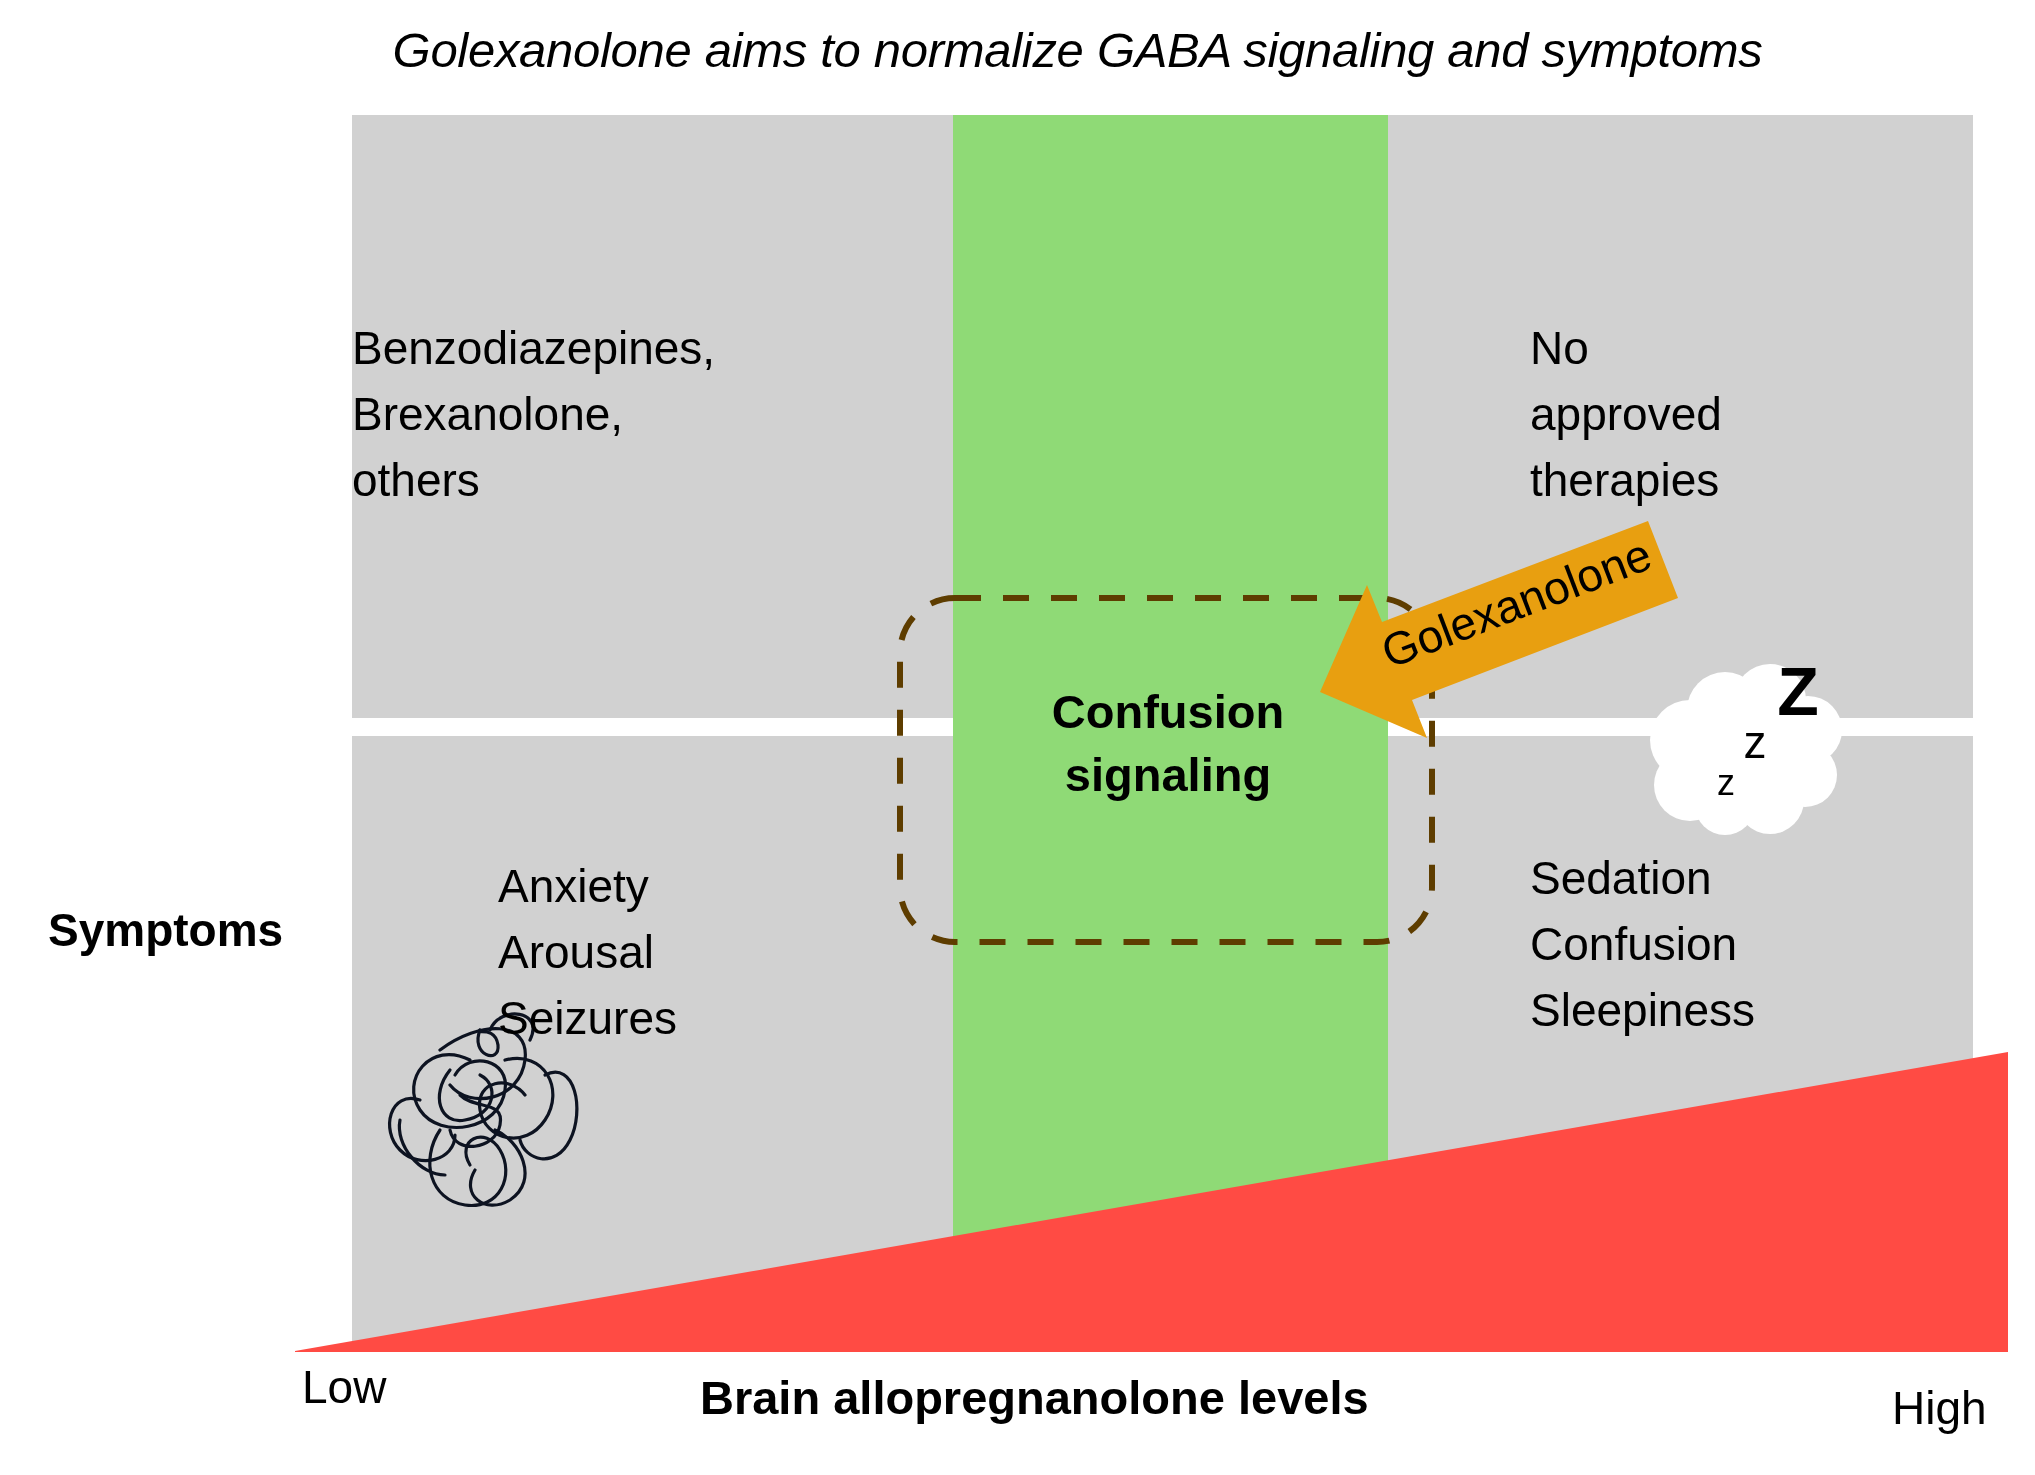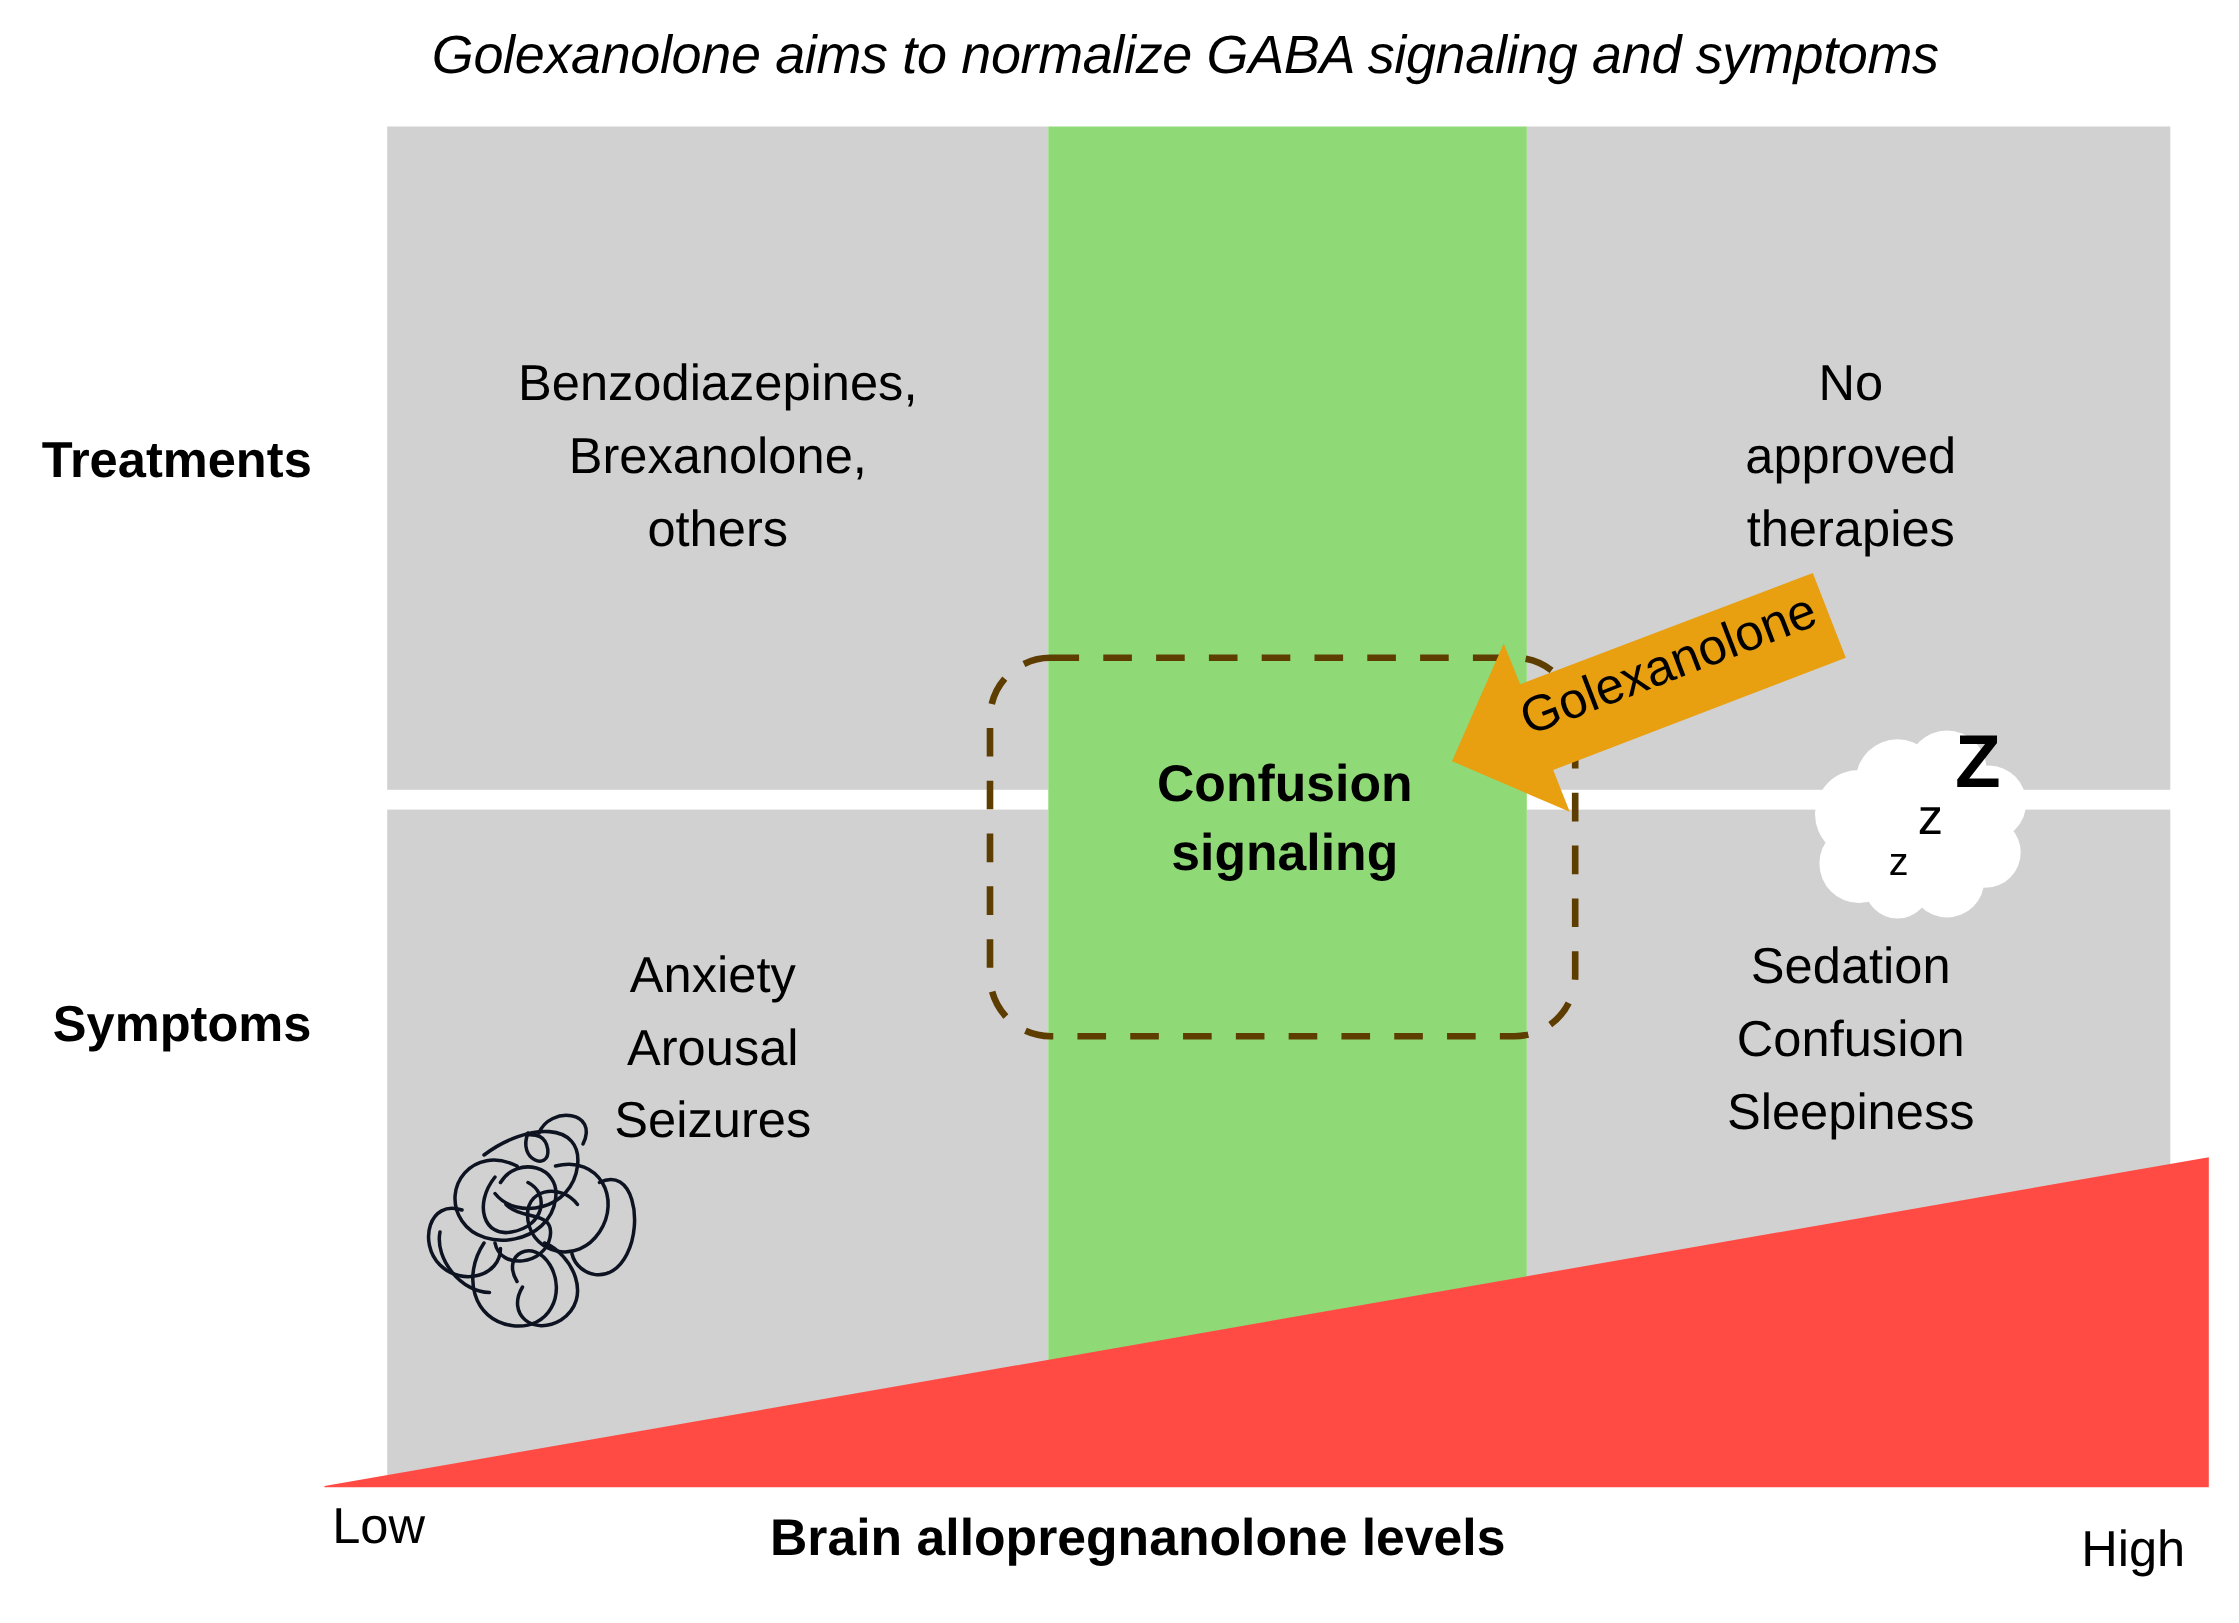--- a/index.html
+++ b/index.html
@@ -3,21 +3,21 @@
   <meta charset="utf-8">
   <style>
     html, body { margin: 0; padding: 0; background: #ffffff; }
     body { width: 2035px; height: 1475px; position: relative; overflow: hidden;
            font-family: "Liberation Sans", "DejaVu Sans", sans-serif; color: #000; }
     #stage { position: absolute; left: 0; top: 0; width: 2035px; height: 1475px; }
     .abs { position: absolute; }
     .title { left: 0; top: 22px; width: 2035px; text-align: center; font-style: italic;
              font-size: 49px; letter-spacing: -0.3px; padding-left: 120px; box-sizing: border-box; white-space: nowrap; }
     .row-label { font-weight: bold; font-size: 46px; white-space: nowrap; }
-    .cell-text { text-align: center; font-size: 46px; line-height: 66px; white-space: nowrap; }
+    .cell-text { font-size: 46px; line-height: 66px; white-space: nowrap; }
     .cell-text div { height: 66px; }
     .balanced { text-align: center; font-weight: bold; font-size: 47px; line-height: 63px; white-space: nowrap; }
     .axis-low, .axis-high { font-size: 46px; white-space: nowrap; text-align: center; }
     .axis-title { font-weight: bold; font-size: 47px; white-space: nowrap; text-align: left; }
   </style>
 </head>
 <body>
 
 <div id="stage">
 
@@ -67,21 +67,20 @@
       <path d="M440,1130 C420,1160 430,1200 465,1205 C500,1210 515,1175 500,1150 C485,1125 455,1140 470,1165"></path>
       <path d="M495,1130 C520,1140 540,1180 510,1200 C485,1215 460,1195 475,1170"></path>
       <path d="M545,1075 C575,1060 585,1110 570,1140 C555,1170 525,1160 520,1140"></path>
       <path d="M450,1070 C430,1095 440,1125 465,1120 C495,1115 500,1085 480,1075"></path>
       <path d="M460,1095 C475,1110 505,1100 500,1125 C495,1150 455,1155 450,1130"></path>
       <path d="M530,1040 C545,1010 500,1005 490,1030"></path>
       <path d="M400,1120 C395,1145 420,1175 445,1175"></path>
     </g>
   </svg>
 
-  <div class="abs row-label" style="left:38px; top:391px;">Treatments</div>
   <div class="abs row-label" style="left:48px; top:903px;">Symptoms</div>
 
   <div class="abs cell-text" style="left:352px; top:315px; width:601px;">
     <div>Benzodiazepines,</div>
     <div>Brexanolone,</div>
     <div>others</div>
   </div>
   <div class="abs cell-text" style="left:1530px; top:315px; width:305px;">
     <div>No</div>
     <div>approved</div>

